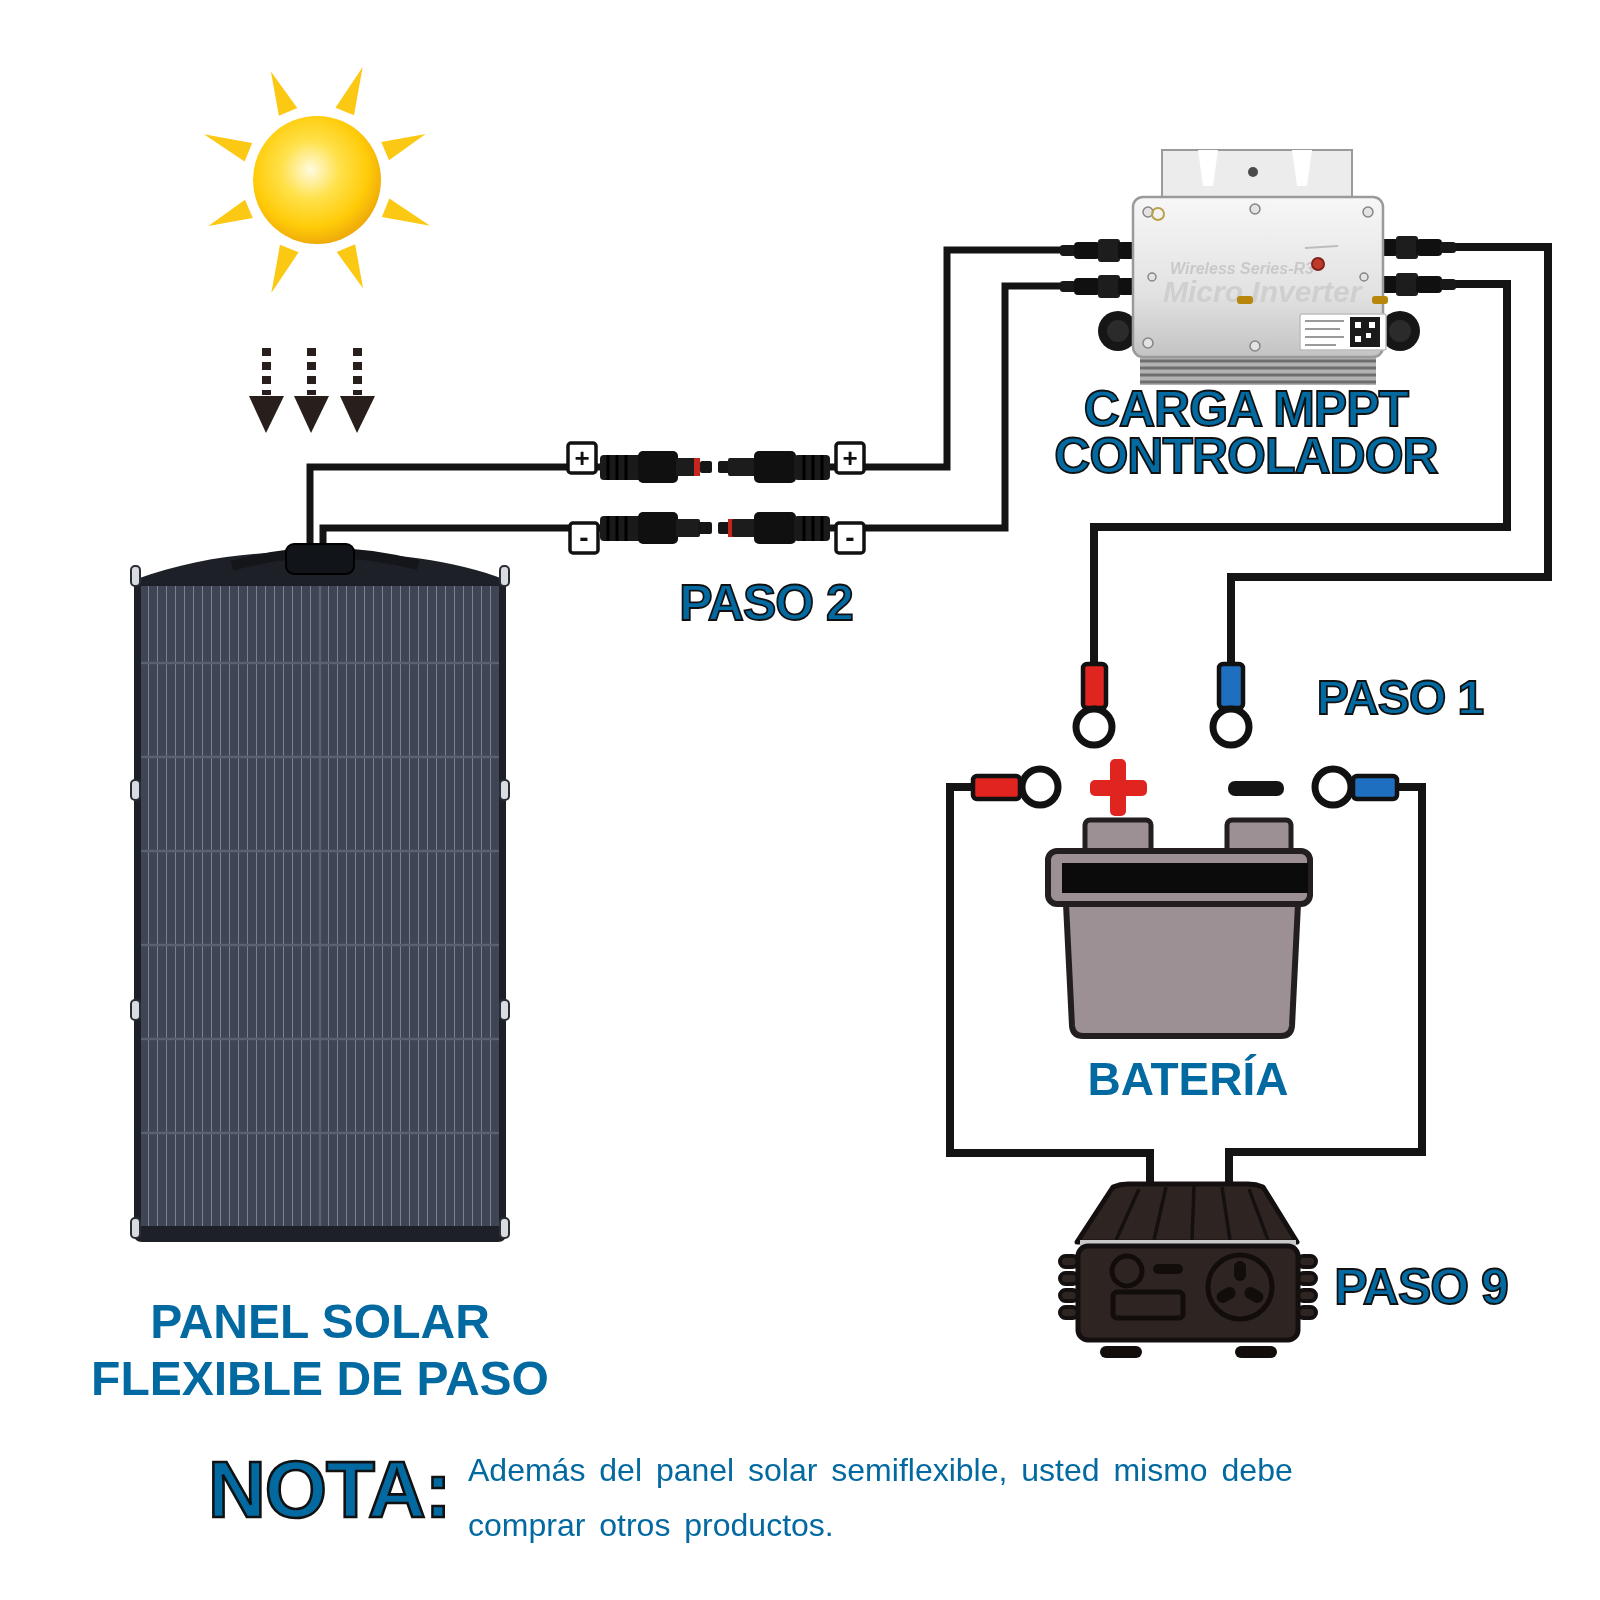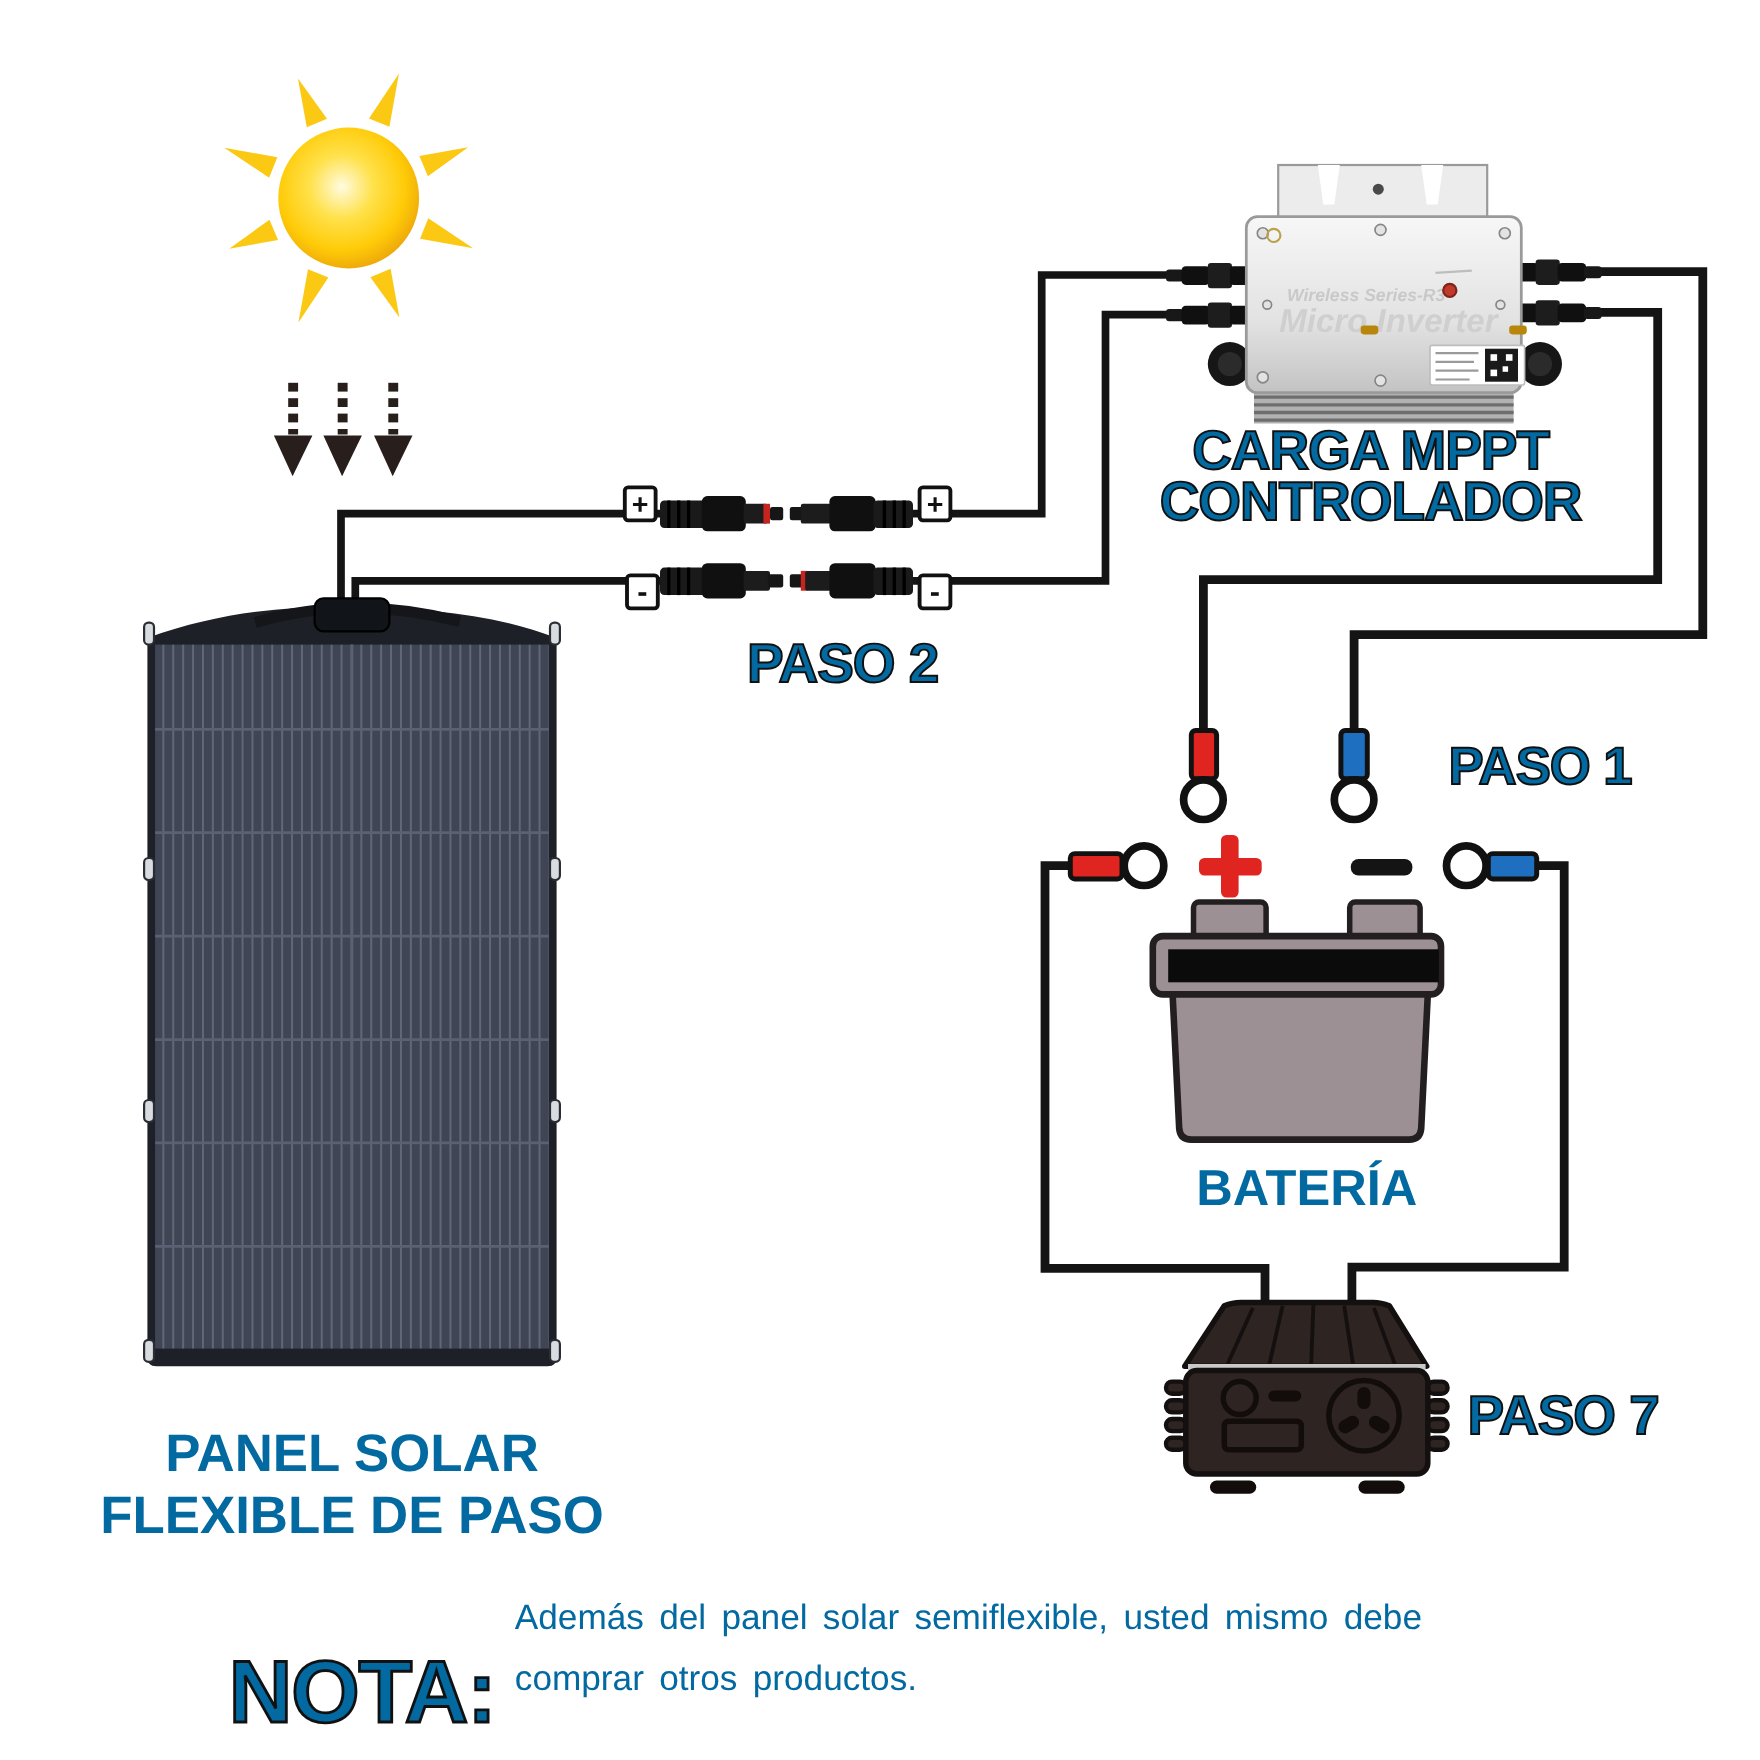--- a/index.html
+++ b/index.html
@@ -3,21 +3,21 @@
 <meta charset="utf-8">
 <style>
   html,body{margin:0;padding:0;background:#ffffff;}
   #stage{
     position:relative;width:1600px;height:1600px;background:#ffffff;overflow:hidden;
     font-family:"Liberation Sans", sans-serif;color:#111;
   }
   #stage svg.scene{position:absolute;left:0;top:0;width:1600px;height:1600px;}
   .lbl{position:absolute;color:#0369a1;}
   .heavy{font-weight:bold;-webkit-text-stroke:1.8px #111;letter-spacing:-1px;}
-  .heavier{font-weight:bold;-webkit-text-stroke:2.6px #111;letter-spacing:-1px;margin-top:48px;}
+  .heavier{font-weight:bold;-webkit-text-stroke:2.6px #111;letter-spacing:-1px;}
   .medium{font-weight:bold;letter-spacing:0;}
   .center{text-align:center;}
   .lbl-controller{left:1020px;top:386px;width:452px;font-size:50px;line-height:47px;}
   .lbl-paso2{left:648px;top:574px;width:236px;font-size:50px;}
   .lbl-paso1{left:1290px;top:670px;width:220px;font-size:48px;}
   .lbl-bateria{left:1028px;top:1052px;width:320px;font-size:46px;}
   .lbl-inversor{left:713px;top:1226px;width:360px;font-size:42px;line-height:50px;}
   .lbl-paso3{left:1316px;top:1258px;width:210px;font-size:50px;}
   .lbl-panel{left:90px;top:1262px;width:460px;font-size:48px;line-height:57px;margin-top:31px;}
   .note-heading{left:208px;top:1444px;font-size:80px;}
@@ -330,21 +330,21 @@
     <div>CONTROLADOR</div>
   </div>
 
   <div class="lbl heavy center lbl-paso2">PASO 2</div>
 
   <div class="lbl heavy center lbl-paso1">PASO 1</div>
 
   <div class="lbl medium center lbl-bateria">BATERÍA</div>
 
 
-  <div class="lbl heavy center lbl-paso3">PASO 7</div>
+  <div class="lbl heavy center lbl-paso3">PASO 9</div>
 
   <div class="lbl medium center lbl-panel">
     <div>PANEL SOLAR</div>
     <div>FLEXIBLE DE PASO</div>
   </div>
 
   <div class="lbl heavier note-heading">NOTA:</div>
   <div class="lbl note-body">
     <div>Además del panel solar semiflexible, usted mismo debe</div>
     <div>comprar otros productos.</div>

